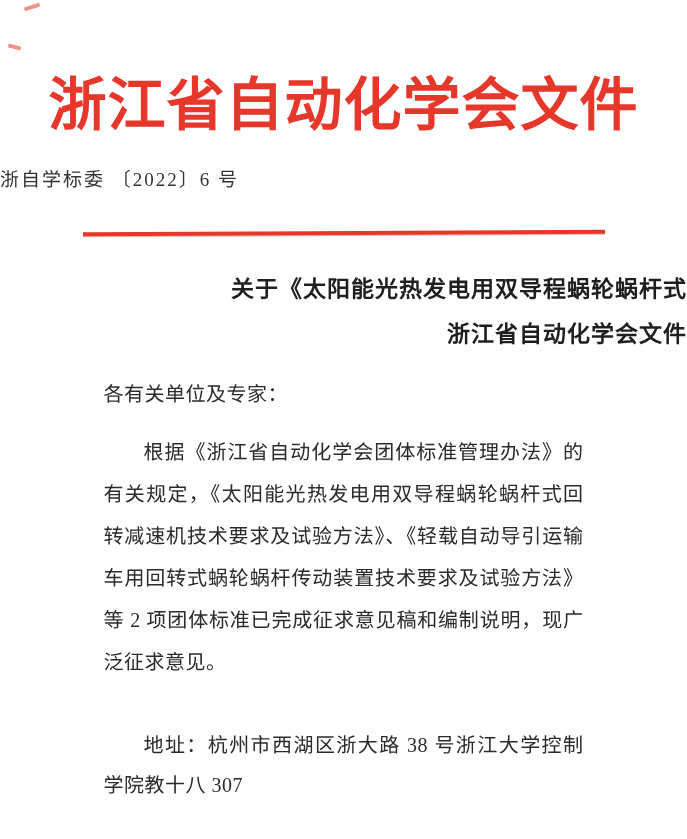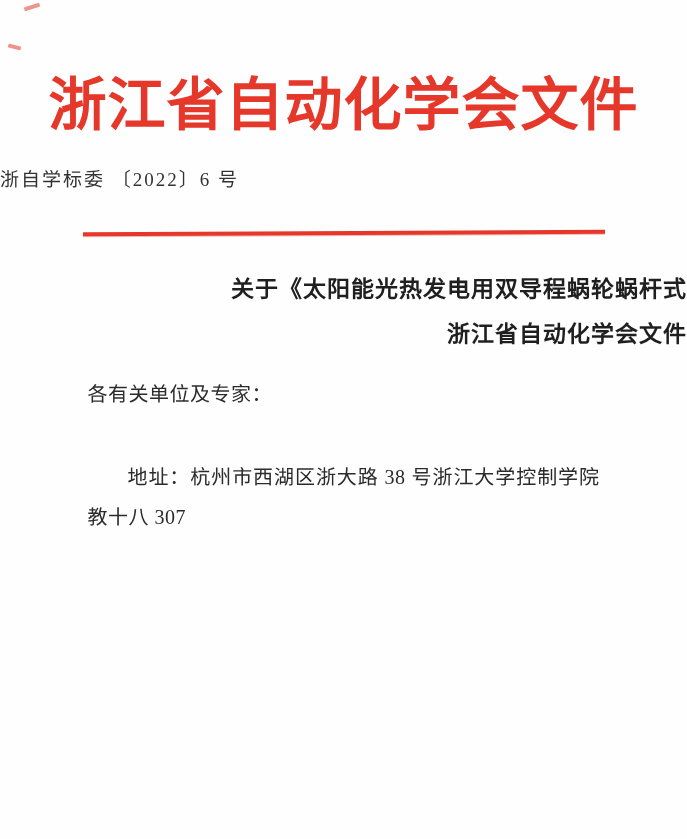--- a/index.html
+++ b/index.html
@@ -73,21 +73,21 @@
   }
   .body-block {
     width: 512px;
     margin: 16px auto 0;
     color: var(--ink);
     font-size: 20px;
     line-height: 42px;
     letter-spacing: 0.5px;
     text-align: justify;
   }
-  .body-block p { margin: 0; }
+  .body-block p { margin: 16px; }
   .para { text-indent: 2em; }
   .contact-block {
     margin-top: 42px;
     line-height: 40px;
   }
   .contact-block p { text-indent: 2em; }
 </style>
 </head>
 <body>
 
@@ -102,20 +102,21 @@
 
   <div class="red-divider"></div>
 
   <div class="doc-title">
     <div>关于《太阳能光热发电用双导程蜗轮蜗杆式</div>
     <div>浙江省自动化学会文件</div>
   </div>
 
   <div class="body-block">
     <p class="salutation">各有关单位及专家：</p>
+    <p class="para">根据《浙江省自动化学会团体标准管理办法》的有关规定，《太阳能光热发电用双导程蜗轮蜗杆式回转减速机技术要求及试验方法》、《轻载自动导引运输车用回转式蜗轮蜗杆传动装置技术要求及试验方法》等 2 项团体标准已完成征求意见稿和编制说明，现广泛征求意见。</p>
 
     <div class="contact-block">
       <p>地址：杭州市西湖区浙大路 38 号浙江大学控制学院教十八 307</p>
 
     </div>
   </div>
 
 </div>
 
 </body></html>

